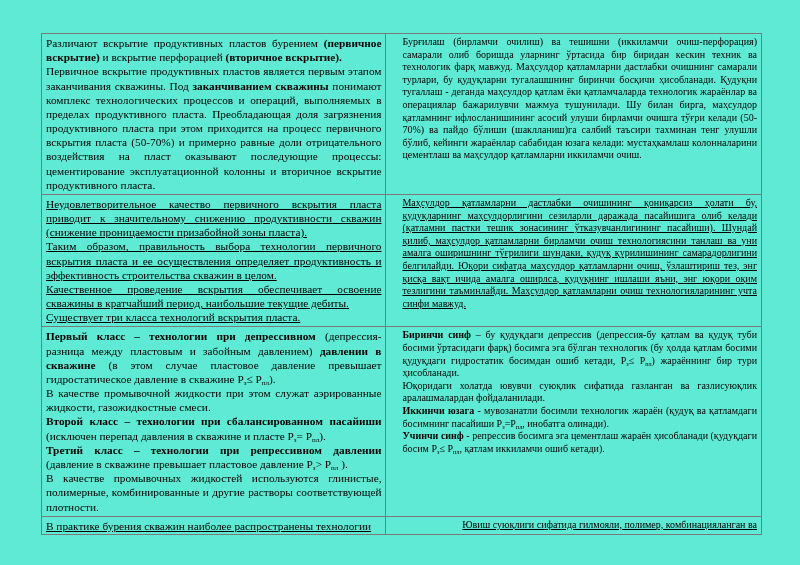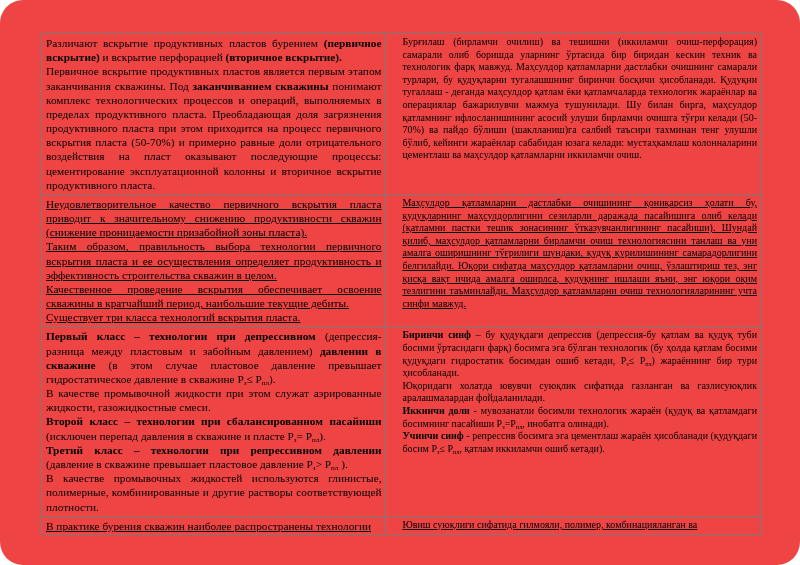--- a/index.html
+++ b/index.html
@@ -13,22 +13,21 @@
     height: 565px;
     font-family: "Liberation Serif", "DejaVu Serif", serif;
     color: #000000;
     overflow: hidden;
   }
 
   .page {
     position: relative;
     width: 800px;
     height: 565px;
-    background: #ef4444;
-    border-radius: 23px;
+    background: #5eead4;
   }
 
   table.doc-table {
     position: absolute;
     left: 41px;
     top: 33px;
     width: 721px;
     border-collapse: collapse;
     table-layout: fixed;
   }
@@ -53,21 +52,21 @@
     line-height: 1.255;
     hyphens: none;
   }
   .col-uz .para {
     font-size: 10px;
     line-height: 1.262;
     margin-left: 12px;
   }
 
   .para.last-clipped {
-    text-align: left;
+    text-align: right;
   }
   .col-ru .para.justify-hard {
     text-align: justify;
     text-align-last: left;
   }
 
   b, .b {
     font-weight: bold;
   }
 
@@ -121,21 +120,21 @@
         <td class="col-ru">
           <p class="para"><b>Первый класс – технологии при депрессивном</b><span> (депрессия-разница между пластовым и забойным давлением) </span><b>давлении в скважине</b><span> (в этом случае пластовое давление превышает гидростатическое давление в скважине Р</span><sub>з</sub><span>≤ Р</span><sub>пл</sub><span>).</span></p>
           <p class="para">В качестве промывочной жидкости при этом служат аэрированные жидкости, газожидкостные смеси.</p>
           <p class="para"><b>Второй класс – технологии при сбалансированном пасайиши</b><span> (исключен перепад давления в скважине и пласте Р</span><sub>з</sub><span>= Р</span><sub>пл</sub><span>).</span></p>
           <p class="para"><b>Третий класс – технологии при репрессивном давлении</b><span> (давление в скважине превышает пластовое давление Р</span><sub>з</sub><span>&gt; Р</span><sub>пл</sub><span> ).</span></p>
           <p class="para">В качестве промывочных жидкостей используются глинистые, полимерные, комбинированные и другие растворы соответствующей плотности.</p>
         </td>
         <td class="col-uz">
           <p class="para"><b>Биринчи синф</b><span> – бу қудуқдаги депрессив (депрессия-бу қатлам ва қудуқ туби босими ўртасидаги фарқ) босимга эга бўлган технологик (бу ҳолда қатлам босими қудуқдаги гидростатик босимдан ошиб кетади, Р</span><sub>з</sub><span>≤ Р</span><sub>пл</sub><span>) жараённинг бир тури ҳисобланади.</span></p>
           <p class="para">Юқоридаги холатда ювувчи суюқлик сифатида газланган ва газлисуюқлик аралашмалардан фойдаланилади.</p>
-          <p class="para"><b>Иккинчи доли</b><span> - мувозанатли босимли технологик жараён (қудуқ ва қатламдаги босимнинг пасайиши Р</span><sub>з</sub><span>=Р</span><sub>пл</sub><span>, инобатга олинади).</span></p>
+          <p class="para"><b>Иккинчи юзага</b><span> - мувозанатли босимли технологик жараён (қудуқ ва қатламдаги босимнинг пасайиши Р</span><sub>з</sub><span>=Р</span><sub>пл</sub><span>, инобатга олинади).</span></p>
           <p class="para"><b>Учинчи синф</b><span> - репрессив босимга эга цементлаш жараён ҳисобланади (қудуқдаги босим Р</span><sub>з</sub><span>≤ Р</span><sub>пл</sub><span>, қатлам иккиламчи ошиб кетади).</span></p>
         </td>
       </tr>
 
       <tr class="row-4">
         <td class="col-ru">
           <p class="para justify-hard">В практике бурения скважин наиболее распространены технологии</p>
         </td>
         <td class="col-uz">
           <p class="para last-clipped">Ювиш суюқлиги сифатида гилмояли, полимер, комбинацияланган ва</p>

